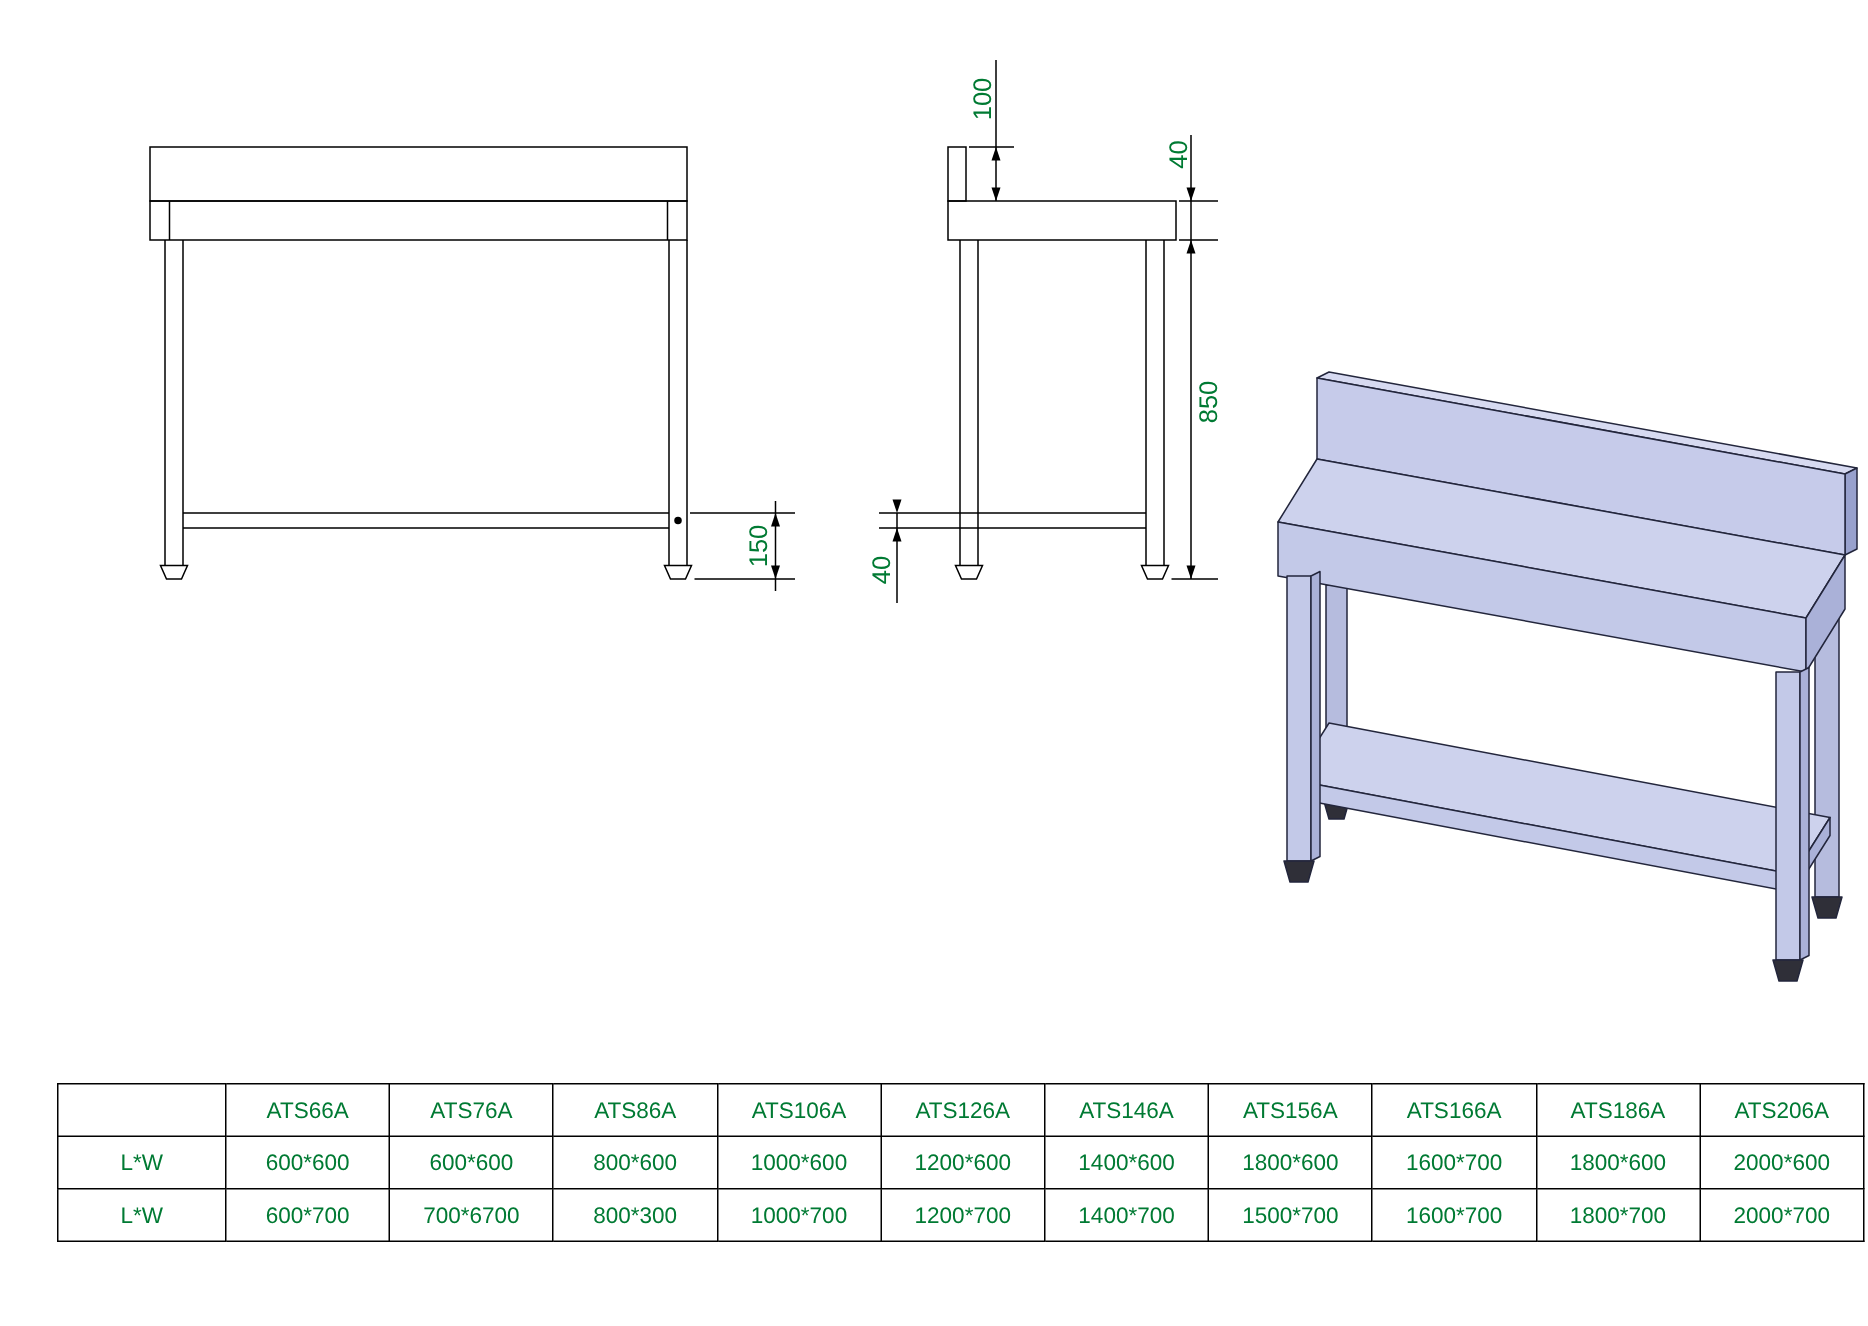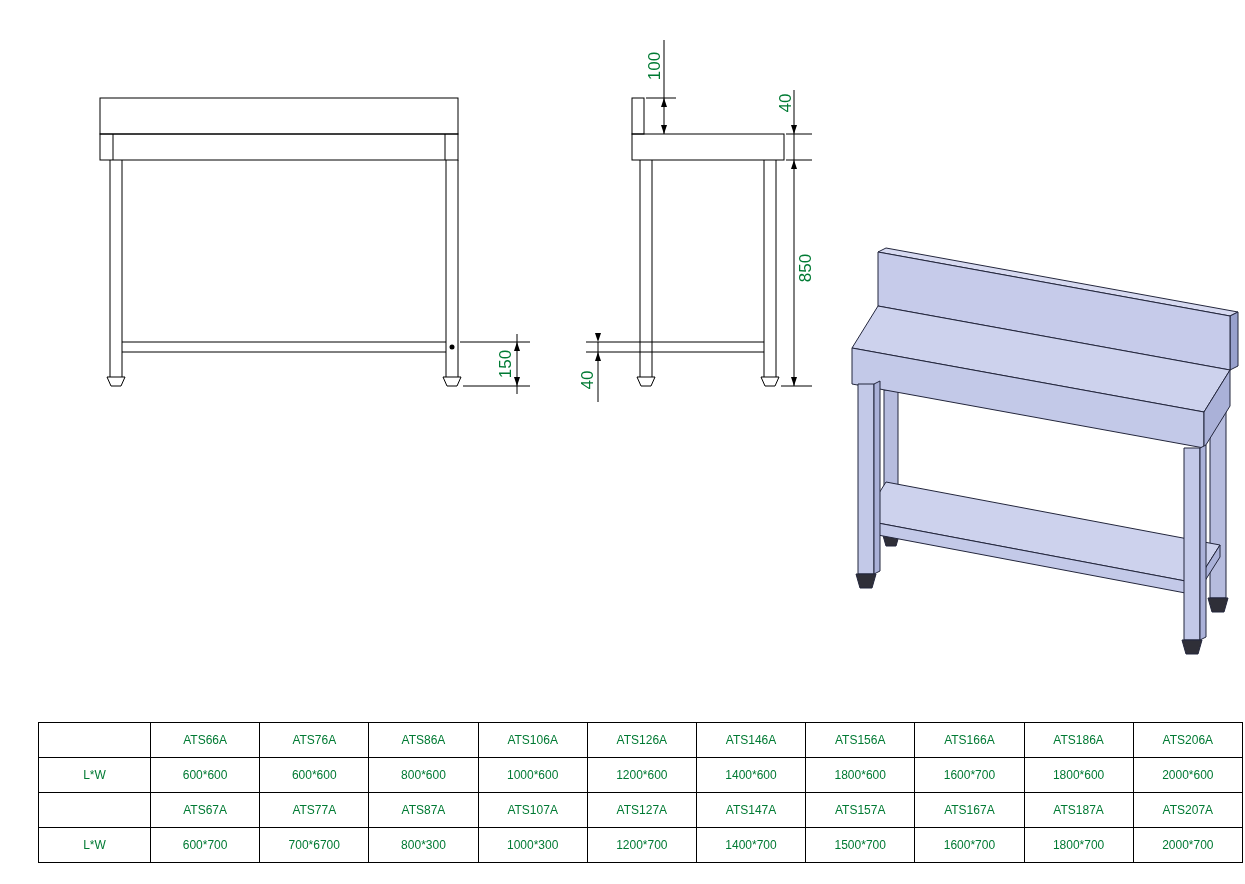--- a/index.html
+++ b/index.html
@@ -19,21 +19,21 @@
   }
   .spec {
     position:absolute; left:38px; top:722px; width:1205px;
     border-collapse:collapse; table-layout:fixed;
     font-family:"Liberation Sans", sans-serif;
   }
   .spec col.c0 { width:112px; }
   .spec td {
     border:1px solid #000; height:35px; padding:0;
     text-align:center; vertical-align:middle;
-    color:#007a33; font-size:12px; white-space:nowrap;
+    color:#007a33; font-size:15px; white-space:nowrap;
   }
 </style>
 </head>
 <body>
 
 <div id="stage">
 
   <svg width="1245" height="710" viewBox="0 0 1245 710">
 
     <g>
@@ -156,38 +156,25 @@
           <td>800*600</td>
           <td>1000*600</td>
           <td>1200*600</td>
           <td>1400*600</td>
           <td>1800*600</td>
           <td>1600*700</td>
           <td>1800*600</td>
           <td>2000*600</td>
         </tr>
         <tr>
-          <td></td>
-          <td>ATS67A</td>
-          <td>ATS77A</td>
-          <td>ATS87A</td>
-          <td>ATS107A</td>
-          <td>ATS127A</td>
-          <td>ATS147A</td>
-          <td>ATS157A</td>
-          <td>ATS167A</td>
-          <td>ATS187A</td>
-          <td>ATS207A</td>
-        </tr>
-        <tr>
           <td>L*W</td>
           <td>600*700</td>
           <td>700*6700</td>
           <td>800*300</td>
-          <td>1000*300</td>
+          <td>1000*700</td>
           <td>1200*700</td>
           <td>1400*700</td>
           <td>1500*700</td>
           <td>1600*700</td>
           <td>1800*700</td>
           <td>2000*700</td>
         </tr>
       </tbody>
   </table>
 

